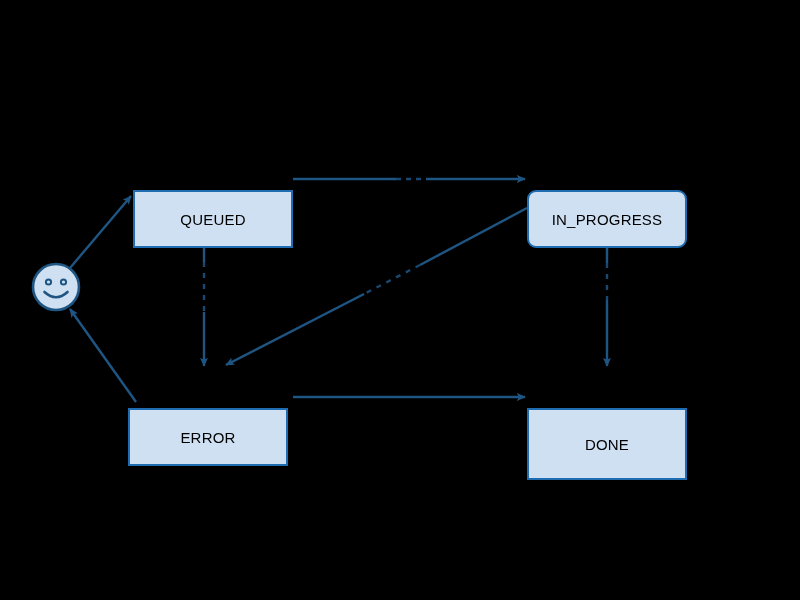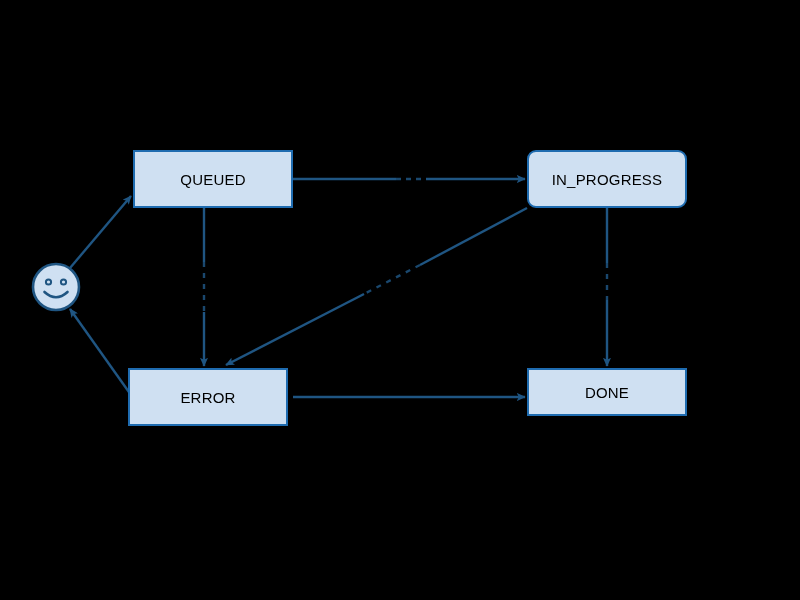--- a/index.html
+++ b/index.html
@@ -27,20 +27,21 @@
     display: block;
   }
   .node-box {
     position: absolute;
     box-sizing: border-box;
     background: #cfe0f2;
     border: 2px solid #1f6cb0;
     display: flex;
     align-items: center;
     justify-content: center;
+    margin-top: 40px;
   }
   .node-label {
     color: #000000;
     font-family: "Liberation Sans", sans-serif;
     font-size: 15px;
     font-weight: normal;
     letter-spacing: 0.2px;
     line-height: 1;
     white-space: nowrap;
     text-align: center;
@@ -110,17 +111,17 @@
   </div>
 
   <div class="node-box" style="left:527px; top:150px; width:160px; height:58px;border-radius:9px;">
     <span class="node-label">IN_PROGRESS</span>
   </div>
 
   <div class="node-box" style="left:128px; top:368px; width:160px; height:58px;">
     <span class="node-label">ERROR</span>
   </div>
 
-  <div class="node-box" style="left:527px; top:368px; width:160px; height:48px;">
+  <div class="node-box" style="left:527px; top:368px; width:160px; height:72px;">
     <span class="node-label">DONE</span>
   </div>
 
 </div>
 
 </body></html>

